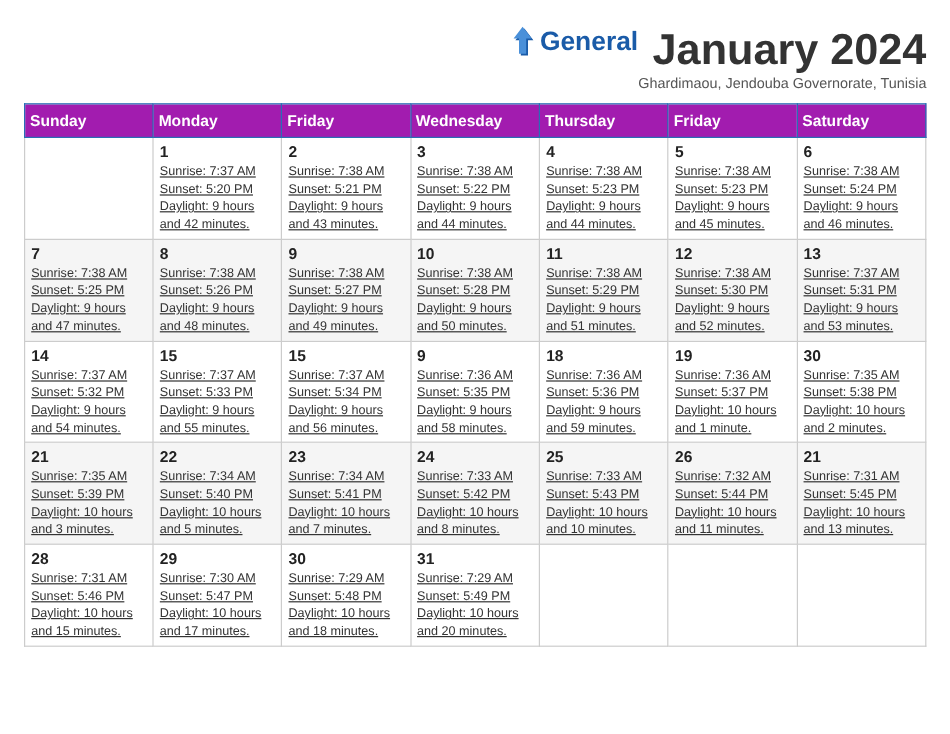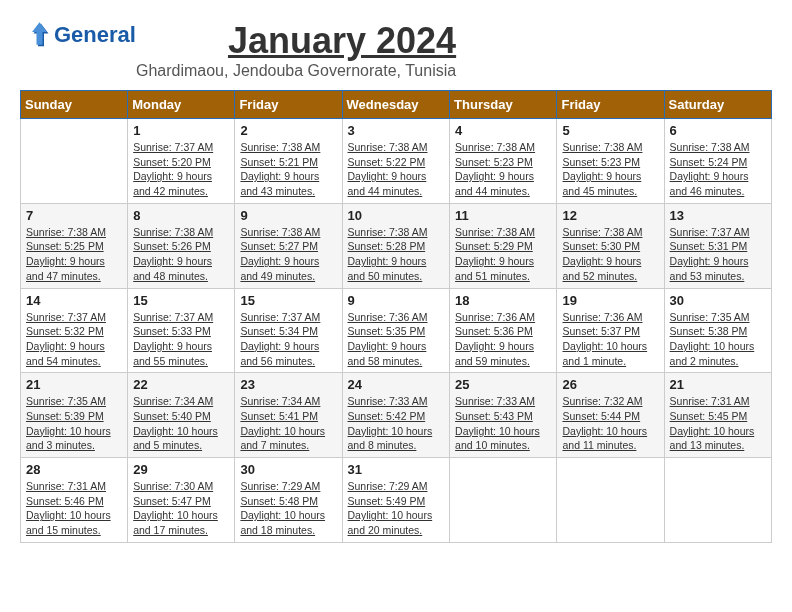--- a/index.html
+++ b/index.html
@@ -5,21 +5,21 @@
     * { box-sizing: border-box; margin: 0; padding: 0; }
     body {
       font-family: Arial, sans-serif;
       background: #fff;
       width: 792px;
       min-height: 612px;
       padding: 20px;
     }
     .header {
       display: flex;
-      justify-content: flex-start;
+      justify-content: flex-end;
       align-items: flex-start;
       margin-bottom: 10px;
     }
     .logo {
       display: flex;
       align-items: center;
     }
     .logo-text {
       font-size: 22px;
       font-weight: bold;
@@ -34,34 +34,33 @@
       height: 30px;
       margin-right: 4px;
     }
     .title-block {
       text-align: right;
     }
     .title-block h1 {
       font-size: 36px;
       font-weight: bold;
       color: #333;
-      text-decoration: underline;
     }
     .title-block h2 {
-      font-size: 16px;
+      font-size: 12px;
       font-weight: normal;
       color: #555;
     }
     table {
       width: 100%;
       border-collapse: collapse;
       font-size: 11px;
     }
     thead tr th {
-      background-color: #a16207;
+      background-color: #a21caf;
       color: #fff;
       padding: 6px 4px;
       text-align: left;
       font-size: 13px;
       font-weight: bold;
       border: 1px solid #2a6db5;
     }
     tbody tr td {
       border: 1px solid #ccc;
       padding: 4px 5px;

